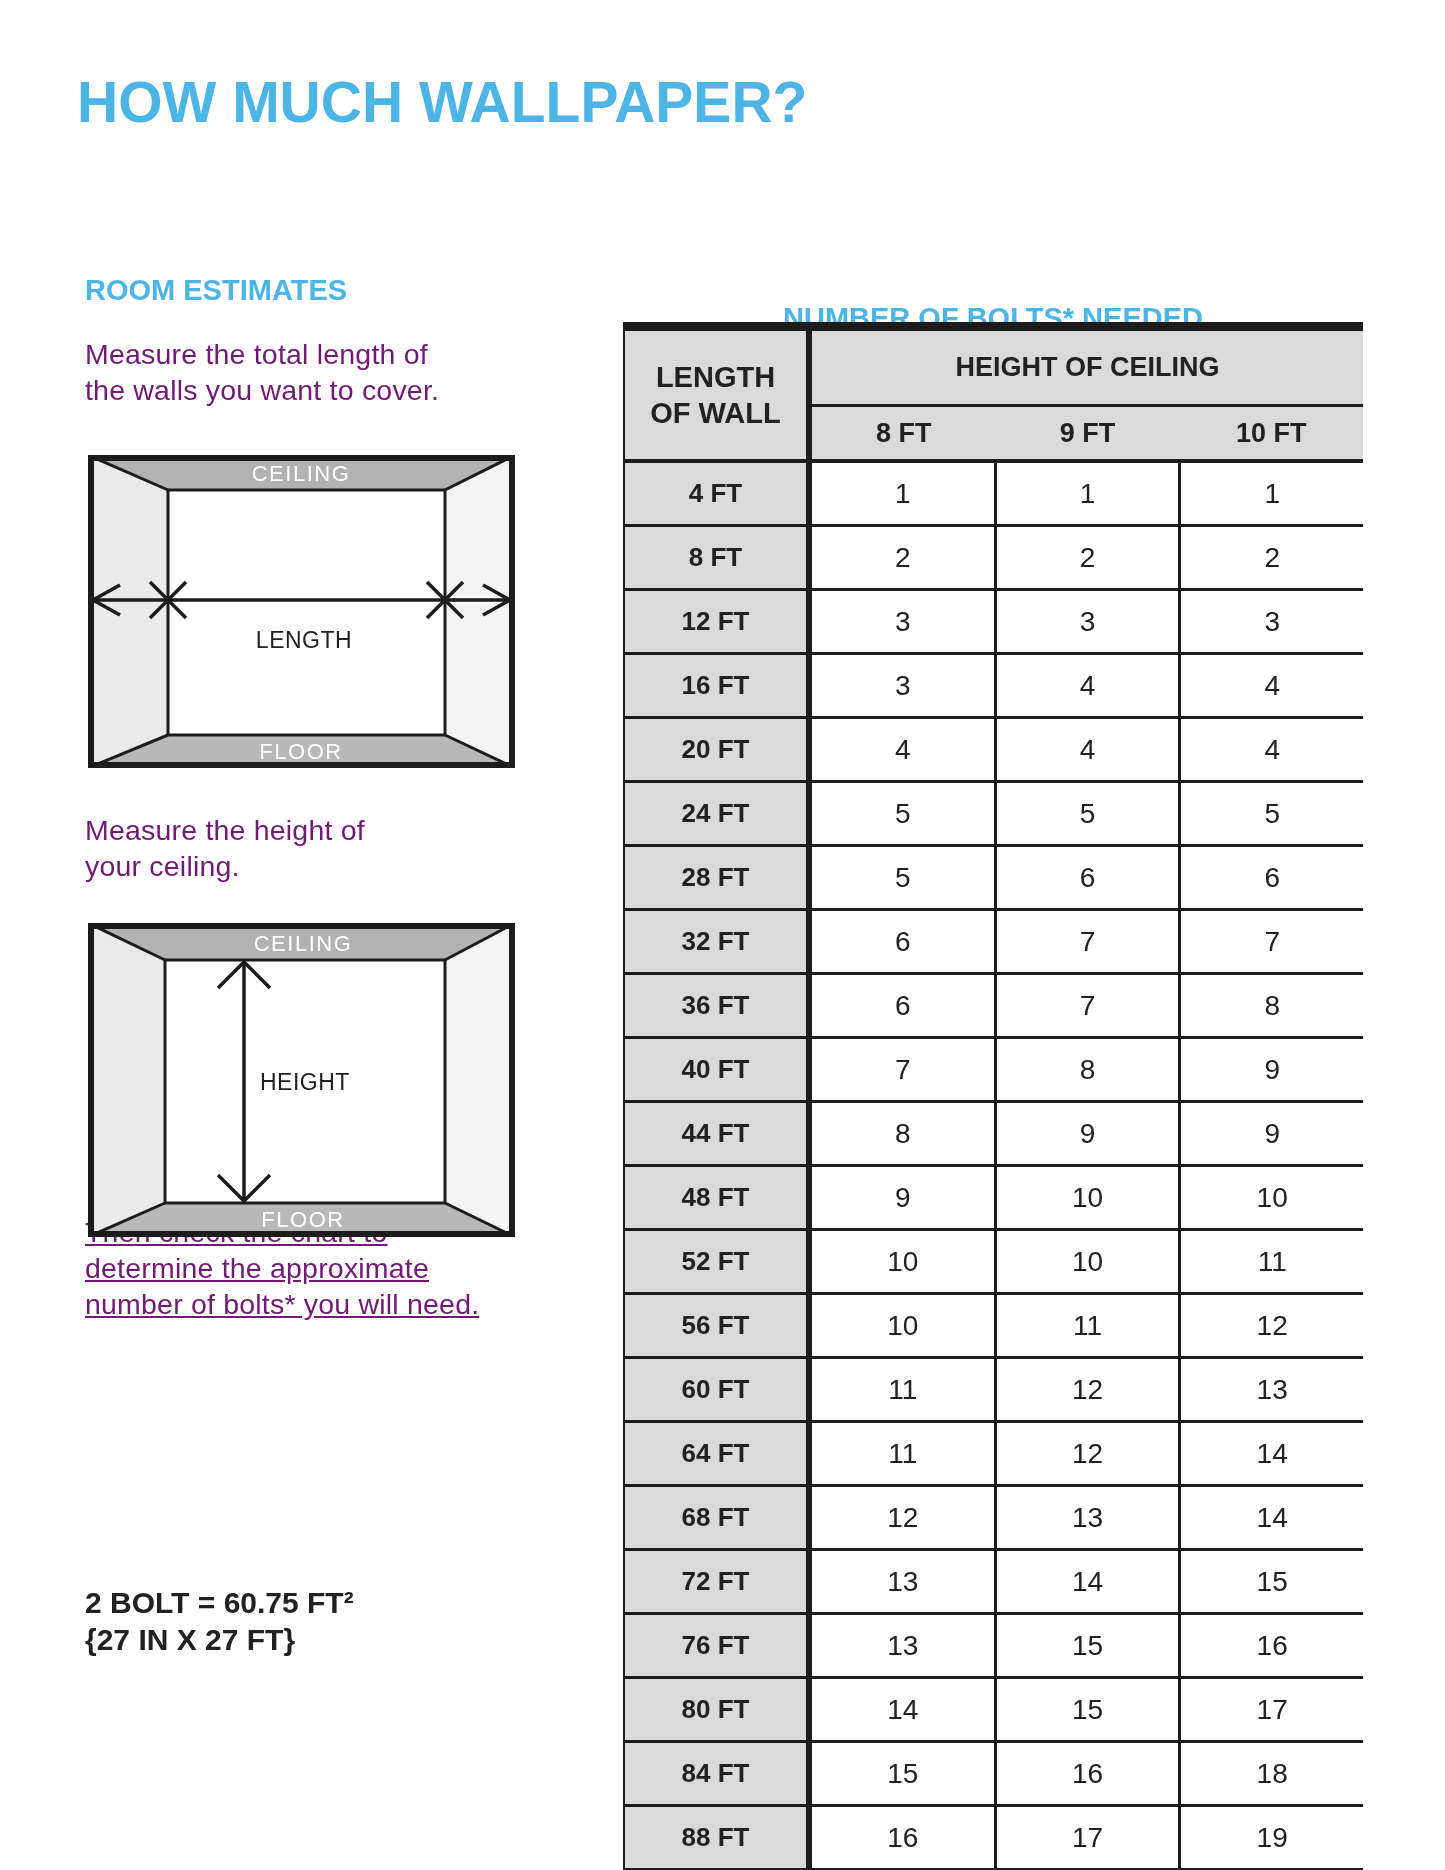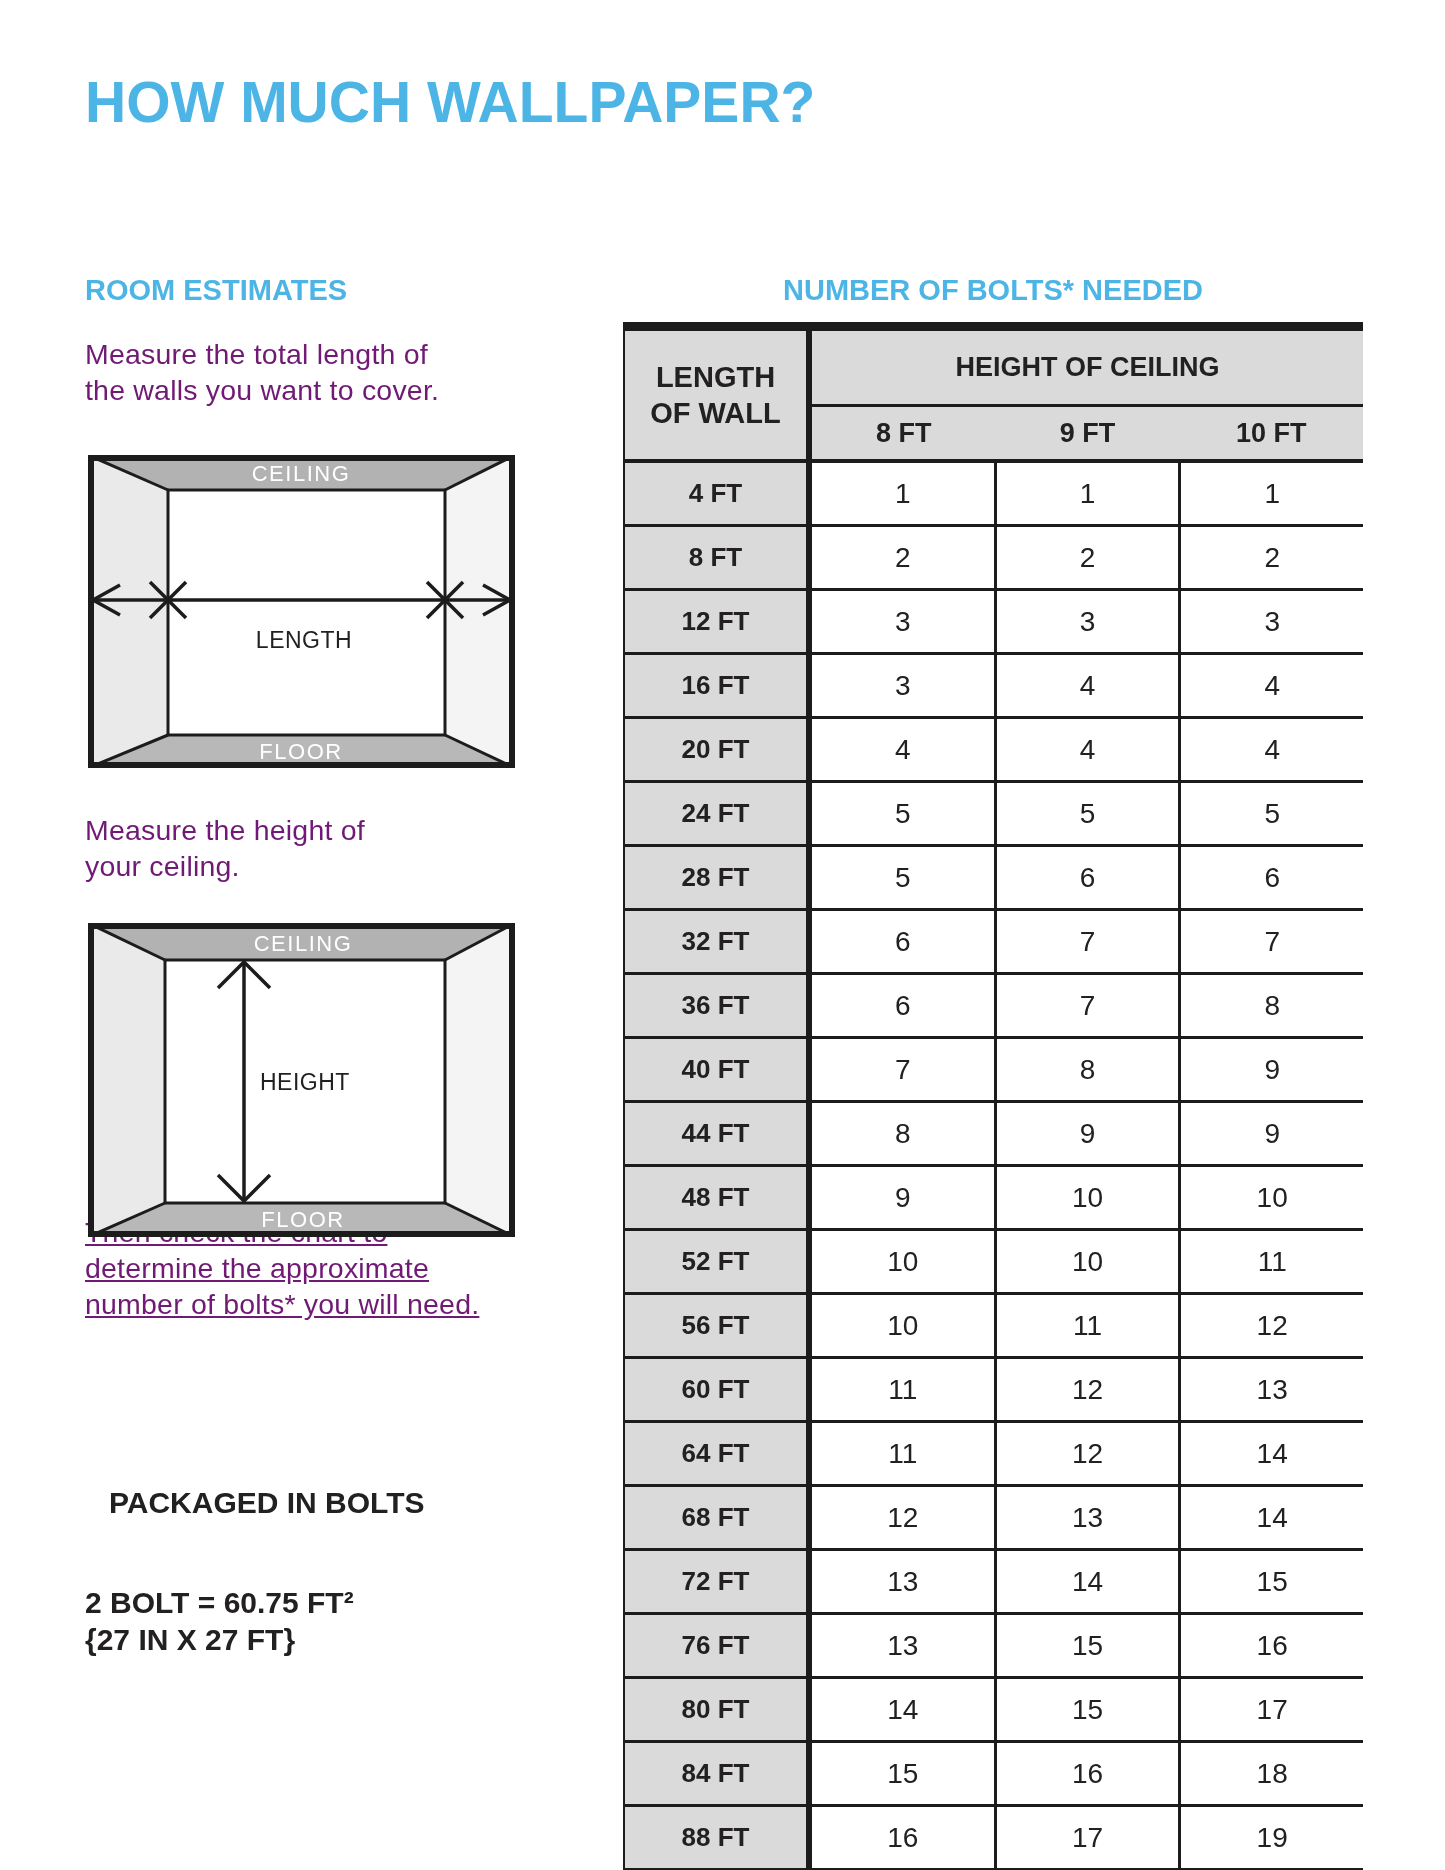--- a/index.html
+++ b/index.html
@@ -1,26 +1,26 @@
 <!DOCTYPE html>
 <html style="--accent: #4cb5e5; --table-header-bg: #dadada; --line-black: #1c1c1c; --ceiling-gray: #b2b2b2; --floor-gray: #b8b8b8; --wall-light: #eaeaea; --wall-lighter: #f4f4f4;"><head>
 <meta charset="utf-8">
 <style>
   html,body{margin:0;padding:0;background:#ffffff;}
   body{width:1445px;height:1870px;position:relative;overflow:hidden;
        font-family:"Liberation Sans", sans-serif;color:#232021;}
   .abs{position:absolute;}
 
-  #page-title{left:85px;top:74px;font-size:57px;line-height:57px;font-weight:bold;
+  #page-title{left:77px;top:74px;font-size:57px;line-height:57px;font-weight:bold;
               color:var(--accent,#4cb5e5);letter-spacing:0px;white-space:nowrap;}
 
   .blue-heading{top:276px;font-size:29px;line-height:29px;font-weight:bold;
                 color:var(--accent,#4cb5e5);white-space:nowrap;}
   #room-estimates-heading{left:85px;}
-  #bolts-heading{left:623px;width:740px;text-align:center;}
+  #bolts-heading{left:623px;width:740px;text-align:center;margin-top:28px;}
 
   .para{left:85px;font-size:28.5px;line-height:36px;color:#701a75;
         white-space:pre-line;letter-spacing:0.2px;}
   #para-length{top:336px;}
   #para-height{top:812px;}
   #para-chart{top:1214px;text-decoration:underline;}
 
   #footnote{left:85px;top:1484px;font-size:30px;line-height:38px;font-weight:bold;}
   #footnote .line2{padding-left:24px;}
   #bolt-def{left:85px;top:1584px;font-size:30px;line-height:37px;font-weight:bold;}
@@ -74,21 +74,20 @@
 
 <div class="abs para" id="para-length">Measure the total length of
 the walls you want to cover.</div>
 <div class="abs para" id="para-height">Measure the height of
 your ceiling.</div>
 <div class="abs para" id="para-chart">Then check the chart to
 determine the approximate
 number of bolts* you will need.</div>
 
 <div class="abs" id="footnote">
-  <div class="line2">PACKAGED IN BOLTS</div>
 </div>
 <div class="abs" id="bolt-def">
   <div>2 BOLT = 60.75 FT²</div>
   <div>{27 IN X 27 FT}</div>
 </div>
 
 <svg class="abs" id="diagram-length" width="427" height="313" viewBox="0 0 427 313">
   <polygon points="0,0 427,0 357,35 80,35" fill="#b2b2b2"></polygon>
   <polygon points="80,280 357,280 427,313 0,313" fill="#b8b8b8"></polygon>
   <polygon points="0,0 80,35 80,280 0,313" fill="#eaeaea"></polygon>

